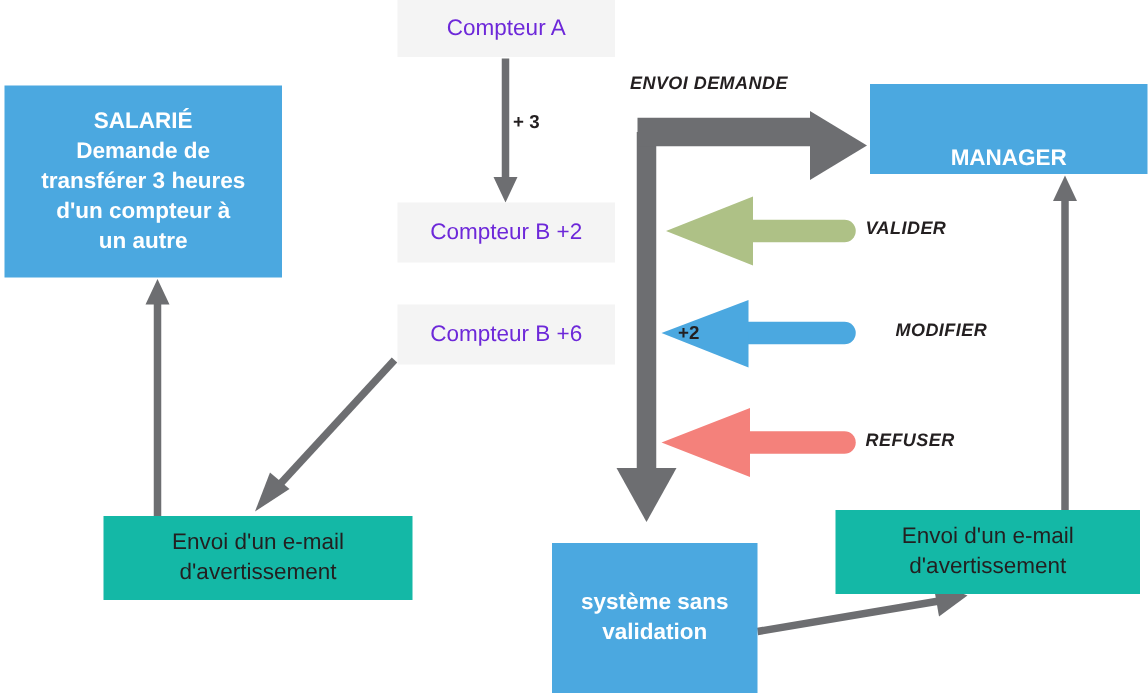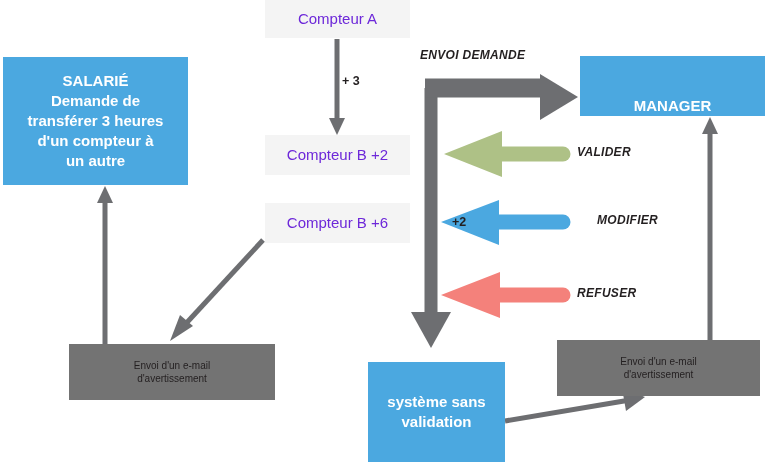--- a/index.html
+++ b/index.html
@@ -25,23 +25,23 @@
     color:#6d28d9;
     font-size:15px;
   }
   .blue-box{
     background:#4ba8e0;
     color:#ffffff;
     font-size:15px;
     font-weight:bold;
   }
   .email-box{
-    background:#737373;
+    background:#14b8a6;
     color:#231f20;
-    font-size:10px;
+    font-size:15px;
   }
 
   .label{
     position:absolute;
     color:#231f20;
     font-weight:bold;
     white-space:nowrap;
   }
   .label-big{font-size:12px;letter-spacing:.3px;font-style:italic;}
   .label-small{font-size:12.5px;}

